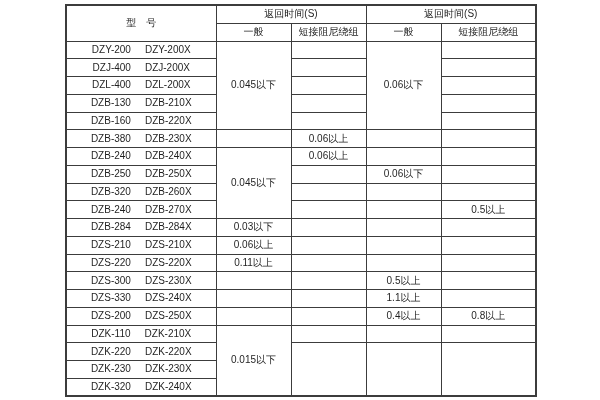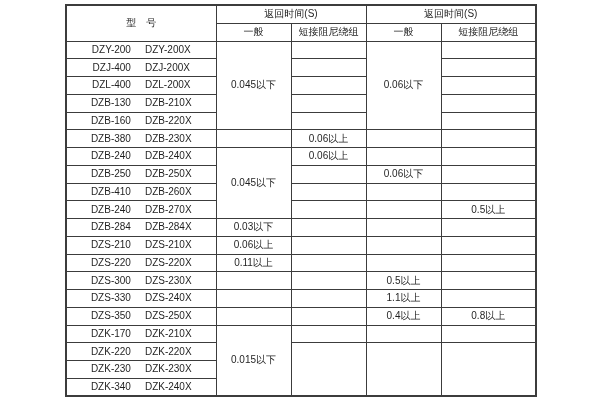--- a/index.html
+++ b/index.html
@@ -110,21 +110,21 @@
           <td></td>
           <td></td>
         </tr>
         <tr>
           <td class="model-cell"><span>DZB-250</span><span>DZB-250X</span></td>
           <td></td>
           <td>0.06以下</td>
           <td></td>
         </tr>
         <tr>
-          <td class="model-cell"><span>DZB-410</span><span>DZB-260X</span></td>
+          <td class="model-cell"><span>DZB-320</span><span>DZB-260X</span></td>
           <td></td>
           <td></td>
           <td></td>
         </tr>
         <tr>
           <td class="model-cell"><span>DZB-240</span><span>DZB-270X</span></td>
           <td></td>
           <td></td>
           <td>0.5以上</td>
         </tr>
@@ -157,40 +157,40 @@
           <td></td>
         </tr>
         <tr>
           <td class="model-cell"><span>DZS-330</span><span>DZS-240X</span></td>
           <td></td>
           <td></td>
           <td>1.1以上</td>
           <td></td>
         </tr>
         <tr>
-          <td class="model-cell"><span>DZS-350</span><span>DZS-250X</span></td>
+          <td class="model-cell"><span>DZS-200</span><span>DZS-250X</span></td>
           <td></td>
           <td></td>
           <td>0.4以上</td>
           <td>0.8以上</td>
         </tr>
         <tr>
-          <td class="model-cell"><span>DZK-170</span><span>DZK-210X</span></td>
+          <td class="model-cell"><span>DZK-110</span><span>DZK-210X</span></td>
           <td rowspan="4">0.015以下</td>
           <td></td>
           <td></td>
           <td></td>
         </tr>
         <tr>
           <td class="model-cell"><span>DZK-220</span><span>DZK-220X</span></td>
           <td rowspan="3"></td>
           <td rowspan="3"></td>
           <td rowspan="3"></td>
         </tr>
         <tr>
           <td class="model-cell"><span>DZK-230</span><span>DZK-230X</span></td>
         </tr>
         <tr>
-          <td class="model-cell"><span>DZK-340</span><span>DZK-240X</span></td>
+          <td class="model-cell"><span>DZK-320</span><span>DZK-240X</span></td>
         </tr>
       </tbody>
   </table>
 </div>
 
 </body></html>

